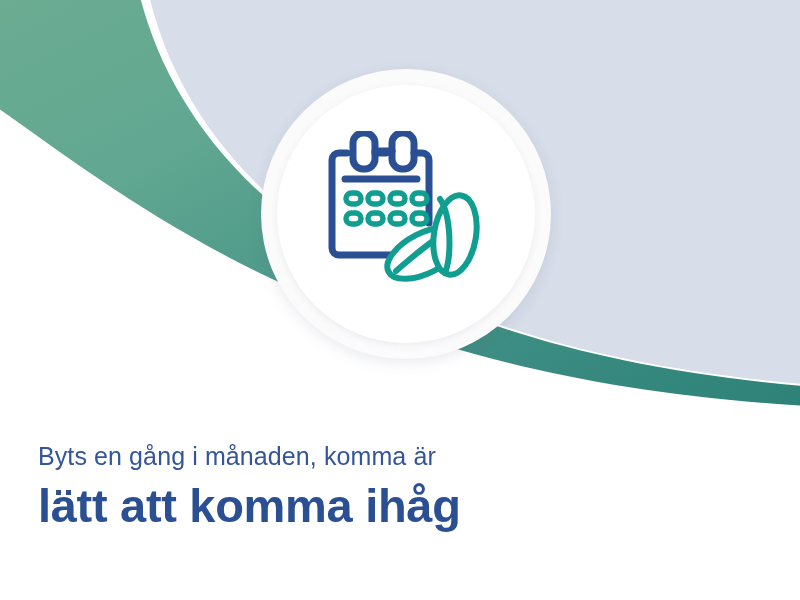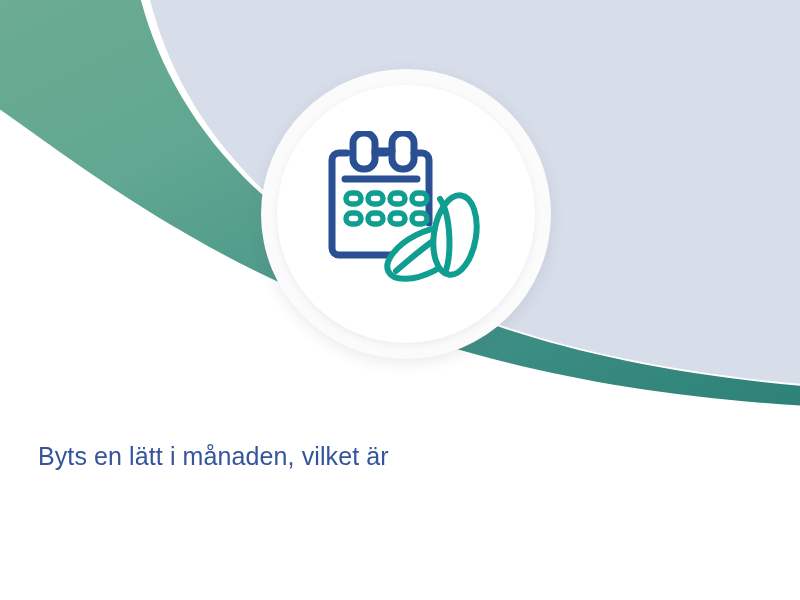--- a/index.html
+++ b/index.html
@@ -172,16 +172,17 @@
                  C 92,128 112,110 132,99"></path>
 
         <ellipse cx="137" cy="104" rx="21" ry="40" transform="rotate(9 137 104)"></ellipse>
         <path fill="none" d="M 122,68
                  C 133,84 134,124 127,142"></path>
       </g>
     </svg>
   </div>
 
   <div class="text-block">
-    <p class="eyebrow">Byts en lätt i månaden, vilket är</p>
+    <p class="eyebrow">Byts en gång i månaden, komma är</p>
+    <p class="headline">lätt att komma ihåg</p>
   </div>
 
 </div>
 
 </body></html>

